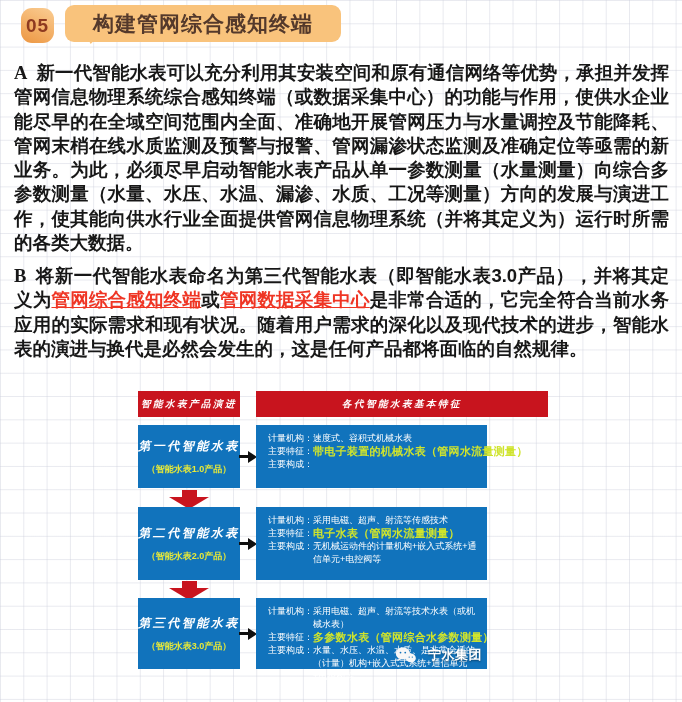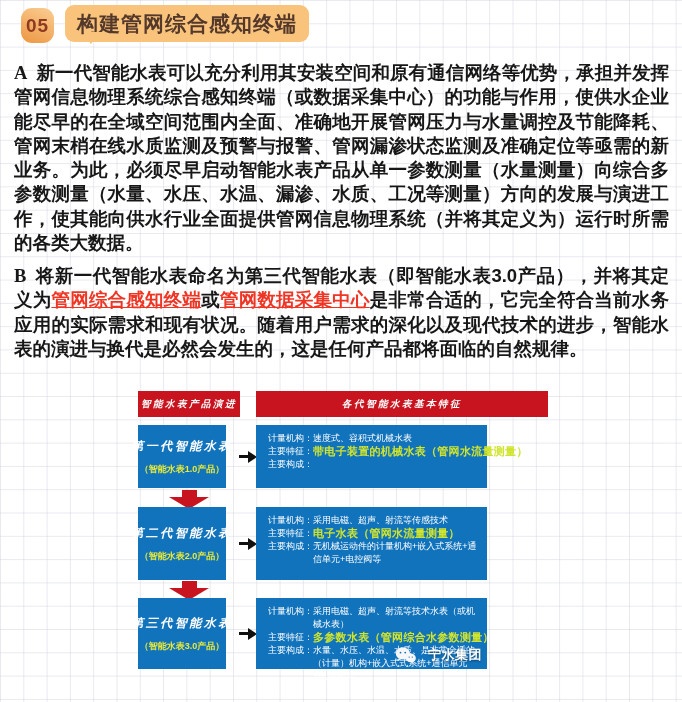--- a/index.html
+++ b/index.html
@@ -16,21 +16,21 @@
   
   .badge{
     position:absolute;left:21px;top:8px;width:33px;height:35px;
     border-radius:11px;
     background:linear-gradient(205deg,#f9c88b 10%,#ee9c4a 90%);
     color:#8e3a20;font-size:19px;font-weight:800;
     text-align:center;line-height:35px;letter-spacing:1px;
   }
   .bubble{
     position:absolute;left:65px;top:5px;height:37px;
-    background:#f9c37c;border-radius:9px;padding:0 12px;
+    background:#f9c37c;border-radius:9px;padding:0 28px;
     display:flex;align-items:center;
   }
   .bubble-text{
     font-size:21px;font-weight:800;color:#54392b;letter-spacing:1px;
   }
   .bubble-tail{
     position:absolute;left:17px;bottom:-11px;width:0;height:0;
     border:9px solid transparent;border-top:12px solid #f9c37c;
     transform:skewX(-14deg);
   }
@@ -49,21 +49,21 @@
   .dhead{
     background:#c8141e;color:#ffffff;display:flex;align-items:center;justify-content:center;
     font-family:"DejaVu Serif",serif;font-style:italic;font-weight:700;
     font-size:9.5px;letter-spacing:2.5px;
   }
   .hL{left:138px;width:102px;}
   .hR{left:256px;width:292px;}
   .rowhead{top:391px;height:26px;}
   .genL{
     background:#1173bc;display:flex;flex-direction:column;align-items:center;justify-content:center;
-    gap:8px;left:138px;width:88px;
+    gap:8px;left:138px;width:102px;
   }
   .genR{
     background:#1173bc;left:256px;width:231px;
     display:flex;flex-direction:column;justify-content:space-between;
     padding:7px 10px 18px 12px;
   }
   .r1{top:425px;height:63px;}
   .r2{top:507px;height:73px;}
   .r3{top:598px;height:71px;}
   .gen-name{

